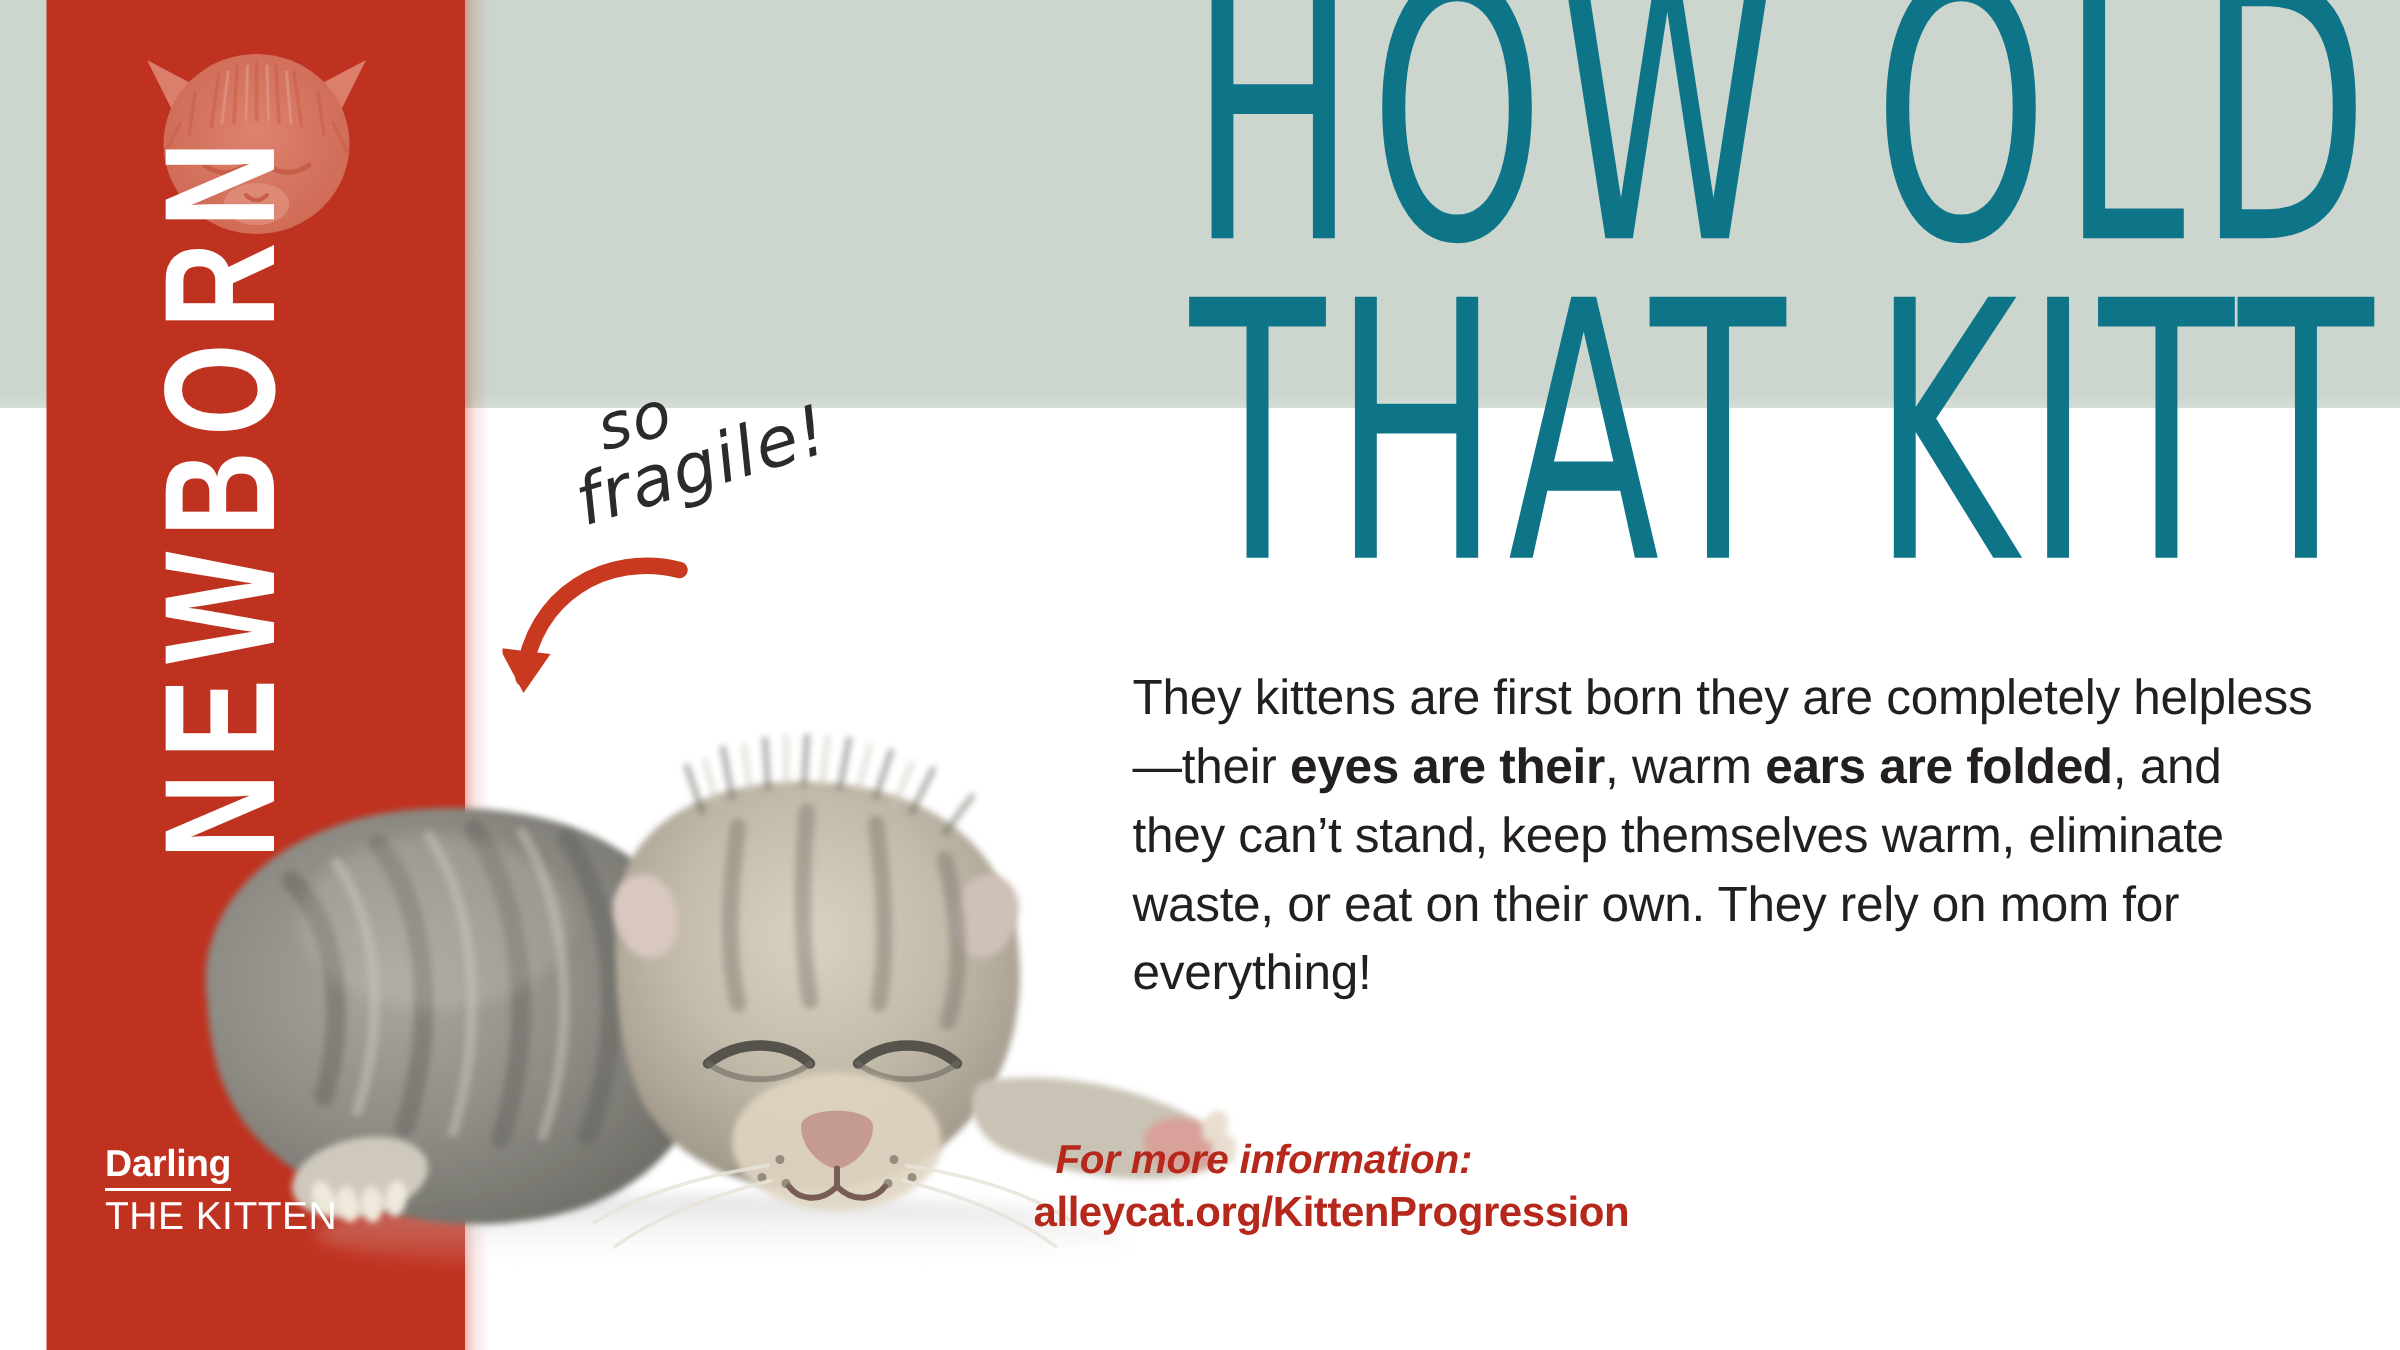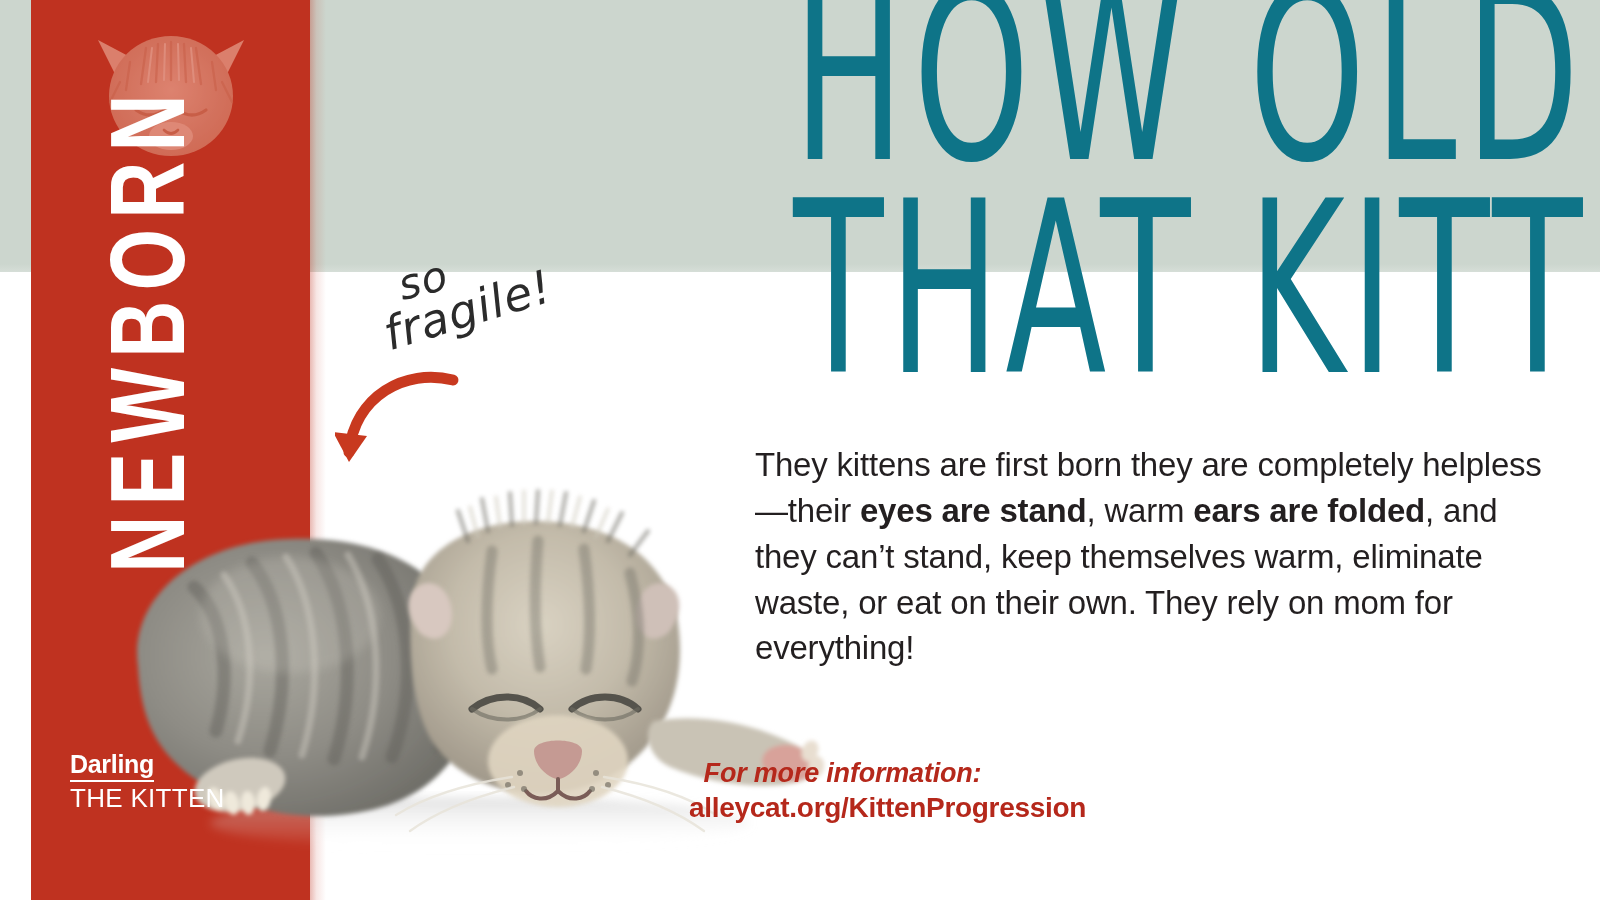--- a/index.html
+++ b/index.html
@@ -59,21 +59,21 @@
     white-space:nowrap;
     transform:rotate(-90deg) scaleY(1.22) scaleX(.92);
   }
 
   
   .darling-block{
     position:absolute;left:70px;top:752px;width:190px;color:#ffffff;z-index:6;
   }
   .darling-name{
     font-size:25px;font-weight:700;line-height:1;letter-spacing:-.3px;
-    border-bottom:2px solid #ffffff;padding-bottom:3px;display:inline-block;
+    border-bottom:2px solid #ffffff;padding-bottom:3px;display:inline-block;margin-top:12px;
   }
   .darling-sub{
     font-size:26px;font-weight:400;line-height:1;margin-top:3px;letter-spacing:.3px;
   }
 
   
   .kitten-photo{
     position:absolute;left:120px;top:455px;width:720px;height:405px;z-index:4;
   }
   .kitten-photo svg{display:block;width:100%;height:100%;}
@@ -381,21 +381,21 @@
       <path d="M118 20 C70 8 20 36 14 92" stroke="#c8391f" stroke-width="11" fill="none" stroke-linecap="round"></path>
       <path d="M14 106 L-2 76 L32 80 Z" fill="#c8391f" transform="translate(0,-4)"></path>
     </svg>
   </div>
 
   <div class="headline">
     <span class="hl hl1">HOW OLD IS</span>
     <span class="hl hl2">THAT KITTEN?</span>
   </div>
 
-  <div class="body-copy"><span>They kittens are first born they are completely helpless—their </span><b>eyes are stand</b><span>, warm </span><b>ears are folded</b><span>, and they can’t stand, keep themselves warm, eliminate waste, or eat on their own. They rely on mom for everything!</span></div>
+  <div class="body-copy"><span>They kittens are first born they are completely helpless—their </span><b>eyes are their</b><span>, warm </span><b>ears are folded</b><span>, and they can’t stand, keep themselves warm, eliminate waste, or eat on their own. They rely on mom for everything!</span></div>
 
   <div class="moreinfo">
     <div class="mi1">For more information:</div>
     <div class="mi2">alleycat.org/KittenProgression</div>
   </div>
 
 
 </div>
 
 </body></html>

